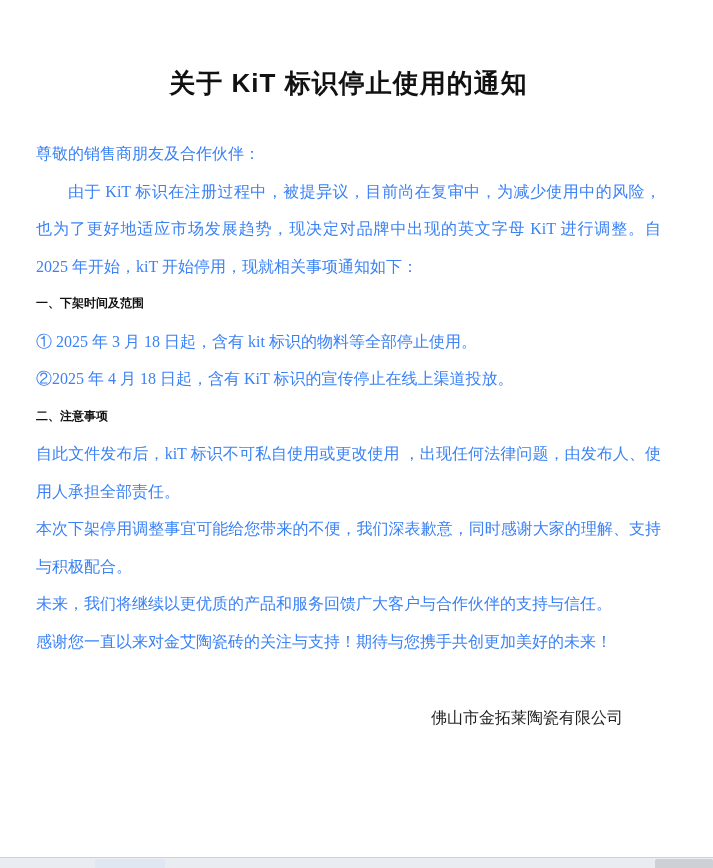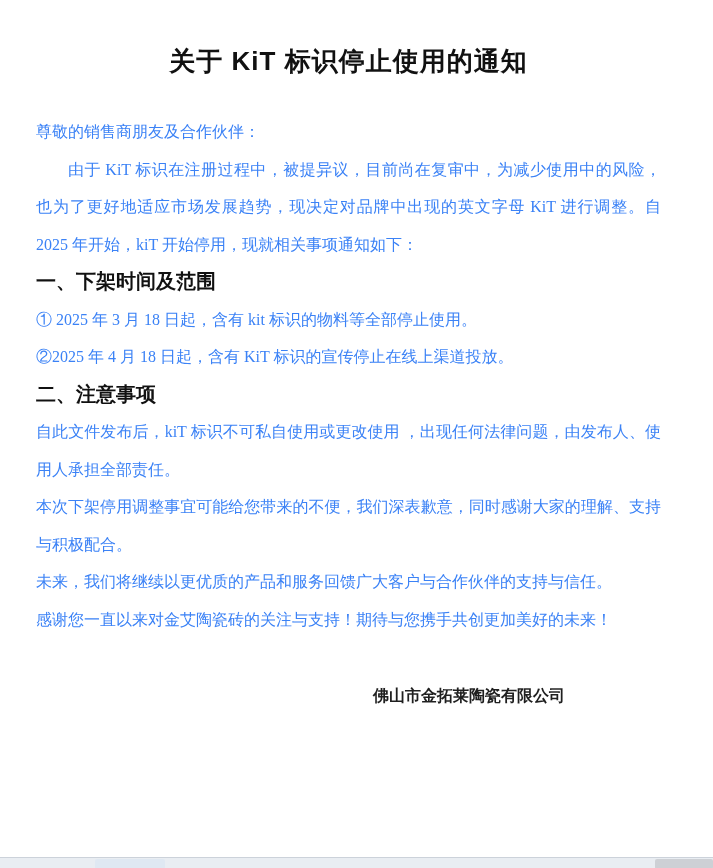--- a/index.html
+++ b/index.html
@@ -20,42 +20,42 @@
   }
   .doc-title {
     font-family: "Liberation Sans", "DejaVu Sans", sans-serif;
     font-size: 26px;
     font-weight: 700;
     line-height: 34px;
     text-align: center;
     color: #111111;
     letter-spacing: 1px;
     margin-bottom: 35px;
+    margin-top: 22px;
   }
   .para {
     font-size: 16px;
     line-height: 37.5px;
     text-align: justify;
     color: #3b82f6;
   }
   .para.indent { text-indent: 2em; }
   .heading {
     font-family: "Liberation Sans", "DejaVu Sans", sans-serif;
-    font-size: 20px;
+    font-size: 12px;
     font-weight: 700;
     line-height: 37.5px;
     color: #111111;
   }
   .signature {
     margin-top: 39px;
     margin-left: auto;
-    margin-right: 88px;
+    margin-right: 38px;
     width: 200px;
-    text-align: left;
-    font-weight: bold;
+    text-align: right;
   }
   .signature .sig-line {
     font-size: 16px;
     line-height: 37.5px;
     white-space: nowrap;
     color: #1f1f1f;
   }
   
   .hscrollbar {
     position: absolute;

